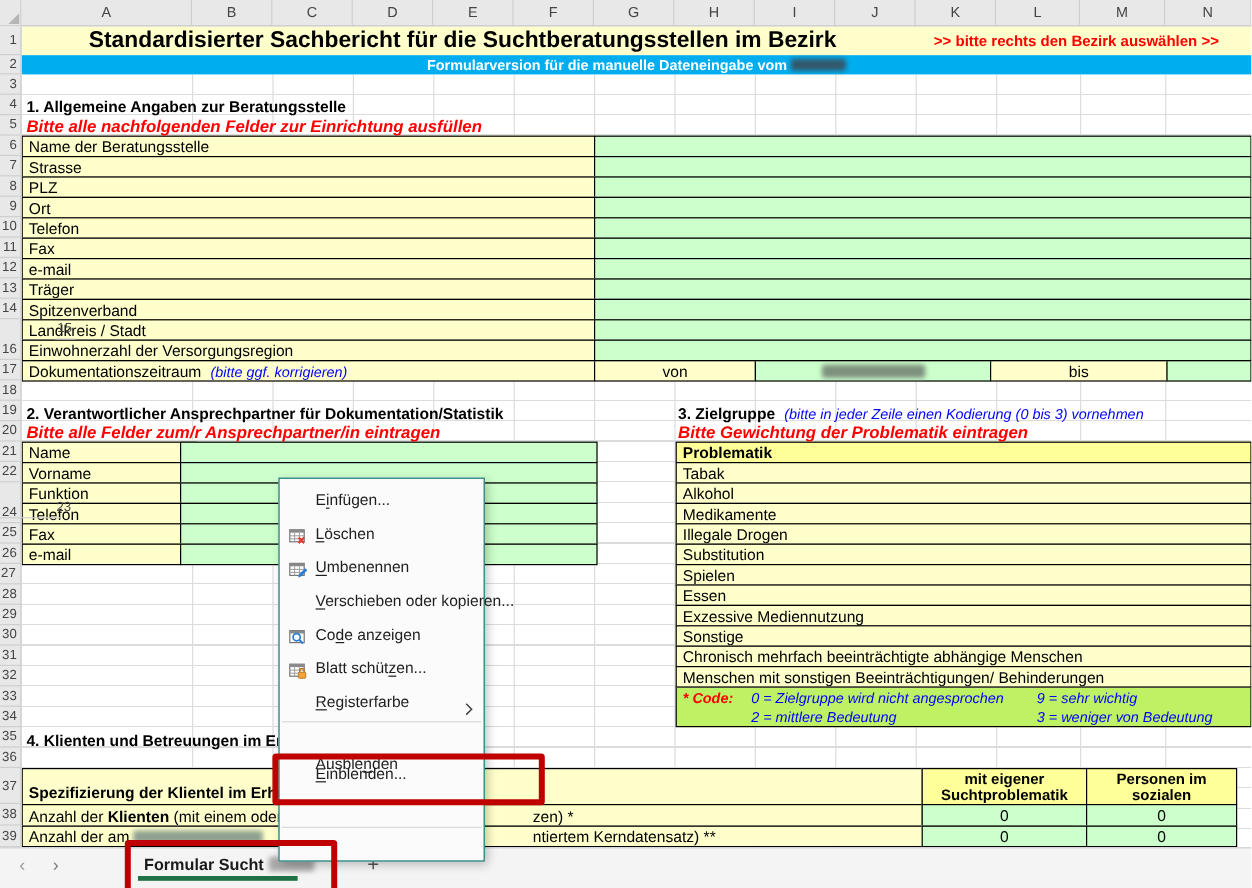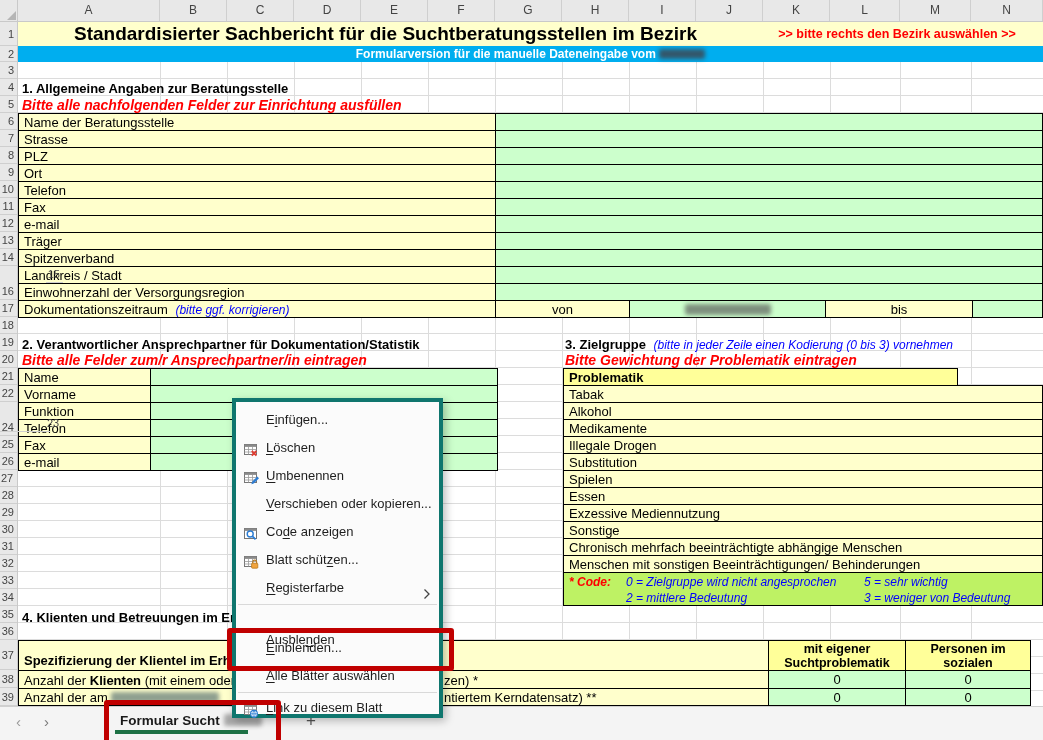--- a/index.html
+++ b/index.html
@@ -22,22 +22,22 @@
   .yel2{background:#FFFF99;}
   .grn{background:#CCFFCC;}
   .org{background:#bef264;}
   .lbl{padding:1px 4px 0 5px;line-height:16px;white-space:nowrap;overflow:hidden;}
   .ctr{text-align:center;line-height:17px;}
   .txt{position:absolute;z-index:2;white-space:nowrap;}
   .note-red{color:#FF0000;font-weight:bold;font-style:italic;font-size:14px;}
   .note-blue{color:#0000FF;font-style:italic;font-size:12px;}
   .blur{display:inline-block;filter:blur(2px);border-radius:2px;vertical-align:-1px;}
   
-  #context-menu{left:232px;top:398px;width:211px;height:320px;background:#FBFBFB;
-     border:4px solid #0f766e;box-shadow:3px 3px 8px rgba(0,0,0,.25);z-index:5;}
+  #context-menu{left:232px;top:398px;width:172px;height:320px;background:#FBFBFB;
+     border:1px solid #0f766e;box-shadow:3px 3px 8px rgba(0,0,0,.25);z-index:5;}
   .menu-item{position:absolute;left:0;width:100%;height:28px;line-height:28px;font-size:13px;color:#1e1e1e;cursor:default;}
   .mi-icon{position:absolute;left:7px;top:6px;width:16px;height:16px;}
   .mi-text{position:absolute;left:30px;top:0;white-space:nowrap;}
   .mi-accel{text-decoration:underline;text-underline-offset:2px;}
   .mi-sub{position:absolute;right:8px;top:8px;}
   .menu-sep{position:absolute;left:2px;right:2px;height:1px;background:#D9D9D9;}
   
   .redbox{position:absolute;border:5px solid #C00000;border-radius:3px;z-index:6;background:transparent;}
   
   #tab-bar{left:0;top:706px;width:1043px;height:34px;background:#F4F4F4;border-top:1px solid #D0D0D0;z-index:4;}
@@ -156,26 +156,26 @@
     <div class="cell grn" style="left:972px;top:300px;width:71px;height:18px;"></div>
 
     <div class="txt" style="left:22px;top:337px;font-size:13px;font-weight:bold;">2. Verantwortlicher Ansprechpartner für Dokumentation/Statistik</div>
     <div class="txt note-red" style="left:22px;top:352px;">Bitte alle Felder zum/r Ansprechpartner/in eintragen</div>
 
     <div class="txt" style="left:565px;top:337px;font-size:13px;">
       <span style="font-weight:bold;">3. Zielgruppe</span>
       <span class="note-blue" style="margin-left:4px;">(bitte in jeder Zeile einen Kodierung (0 bis 3) vornehmen</span>
     </div>
     <div class="txt note-red" style="left:565px;top:352px;">Bitte Gewichtung der Problematik eintragen</div>
-    <div class="cell yel2 lbl" style="left:563px;top:368px;width:395px;height:18px;font-weight:bold;">Problematik</div>
+    <div class="cell yel2 lbl" style="left:563px;top:368px;width:480px;height:18px;font-weight:bold;">Problematik</div>
 
     <div class="cell org" style="left:563px;top:572px;width:480px;height:34px;">
       <span class="txt" style="left:5px;top:2px;color:#FF0000;font-weight:bold;font-style:italic;font-size:12px;">* Code:</span>
       <span class="txt note-blue" style="left:62px;top:2px;">0 = Zielgruppe wird nicht angesprochen</span>
-      <span class="txt note-blue" style="left:300px;top:2px;">5 = sehr wichtig</span>
+      <span class="txt note-blue" style="left:300px;top:2px;">9 = sehr wichtig</span>
       <span class="txt note-blue" style="left:62px;top:18px;">2 = mittlere Bedeutung</span>
       <span class="txt note-blue" style="left:300px;top:18px;">3 = weniger von Bedeutung</span>
     </div>
 
     <div class="txt" style="left:22px;top:610px;width:210px;overflow:hidden;font-size:13px;font-weight:bold;">4. Klienten und Betreuungen im Erhe</div>
 
     <div class="cell yel" style="left:18px;top:640px;width:751px;height:31px;">
       <span class="txt" style="left:5px;top:12px;font-size:13px;font-weight:bold;">Spezifizierung der Klientel im Erhebu</span>
     </div>
     <div class="cell yel2" style="left:768px;top:640px;width:138px;height:31px;text-align:center;font-weight:bold;font-size:12.5px;line-height:14px;padding-top:1px;">
@@ -301,34 +301,21 @@
             <path d="M1.5 1.5l4.5 4.5-4.5 4.5" stroke="#444" stroke-width="1.3" fill="none"></path>
           </svg></span>
       </div>
       <div class="menu-sep" style="top: 202px;"></div>
       <div class="menu-item" style="top: 204px; margin-top: 20px;">
         <span class="mi-text"><span>Ausble</span><span class="mi-accel">n</span><span>den</span></span>
       </div>
       <div class="menu-item" style="top: 232px;">
         <span class="mi-text"><span></span><span class="mi-accel">E</span><span>inblenden...</span></span>
       </div>
-      <div class="menu-item" style="top: 260px;">
-        <span class="mi-text"><span></span><span class="mi-accel">A</span><span>lle Blätter auswählen</span></span>
-      </div>
       <div class="menu-sep" style="top: 290px;"></div>
-      <div class="menu-item" style="top: 292px;">
-        <span class="mi-icon"><svg width="16" height="16">
-            <rect x="1.5" y="2.5" width="12" height="10" fill="#fff" stroke="#767676"></rect>
-            <rect x="1.5" y="2.5" width="12" height="2.4" fill="#8a8a8a"></rect>
-            <path d="M1.5 7.5h12M1.5 10h12M5.5 5v7.5M9.5 5v7.5" stroke="#9a9a9a" stroke-width="0.8" fill="none"></path>
-            <circle cx="11" cy="11.8" r="3.4" fill="#fff" stroke="#2B7CD3" stroke-width="1.1"></circle>
-            <path d="M7.6 11.8h6.8M11 8.4c-1.5 2.2-1.5 4.6 0 6.8M11 8.4c1.5 2.2 1.5 4.6 0 6.8" stroke="#2B7CD3" stroke-width="0.8" fill="none"></path>
-          </svg></span>
-        <span class="mi-text"><span></span><span class="mi-accel">L</span><span>ink zu diesem Blatt</span></span>
-      </div>
     </div>
 
   <div id="tab-bar" class="abs">
     <span class="navarrow" style="left:16px;color:#9a9a9a;">‹</span>
     <span class="navarrow" style="left:44px;">›</span>
     <span id="sheet-tab-name">
       <span>Formular Sucht</span>
       <span class="blur" style="width:38px;height:12px;background:#a8a8a8;"></span>
     </span>
     <div id="tab-underline"></div>

